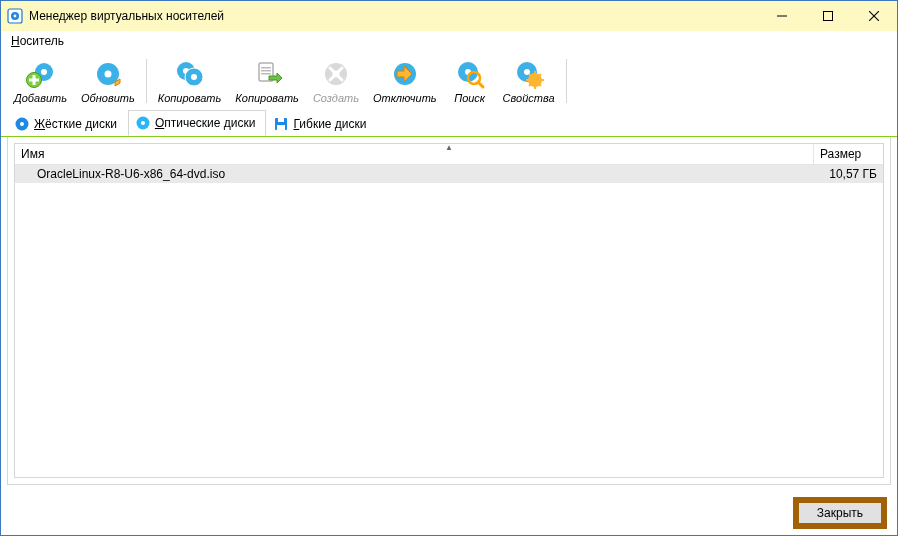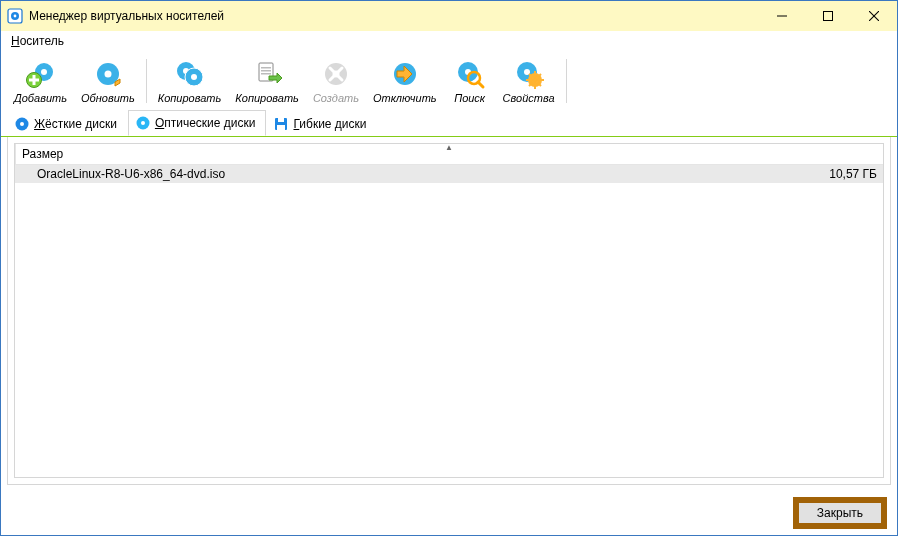--- a/index.html
+++ b/index.html
@@ -223,20 +223,21 @@
         </svg>
     </span>
     <span><span class="ul">Г</span><span>ибкие диски</span></span>
   </div>
 </div>
 
 <div class="content-frame">
   <div class="table-wrap">
     <div class="tbl-head">
       <span class="sort">▲</span>
+      <div class="col col-name">Имя</div>
       <div class="col col-size">Размер</div>
     </div>
     <div class="tbl-body">
       <div class="row sel">
         <div class="cell-name">OracleLinux-R8-U6-x86_64-dvd.iso</div>
         <div class="cell-size">10,57 ГБ</div>
       </div>
     </div>
   </div>
 </div>

